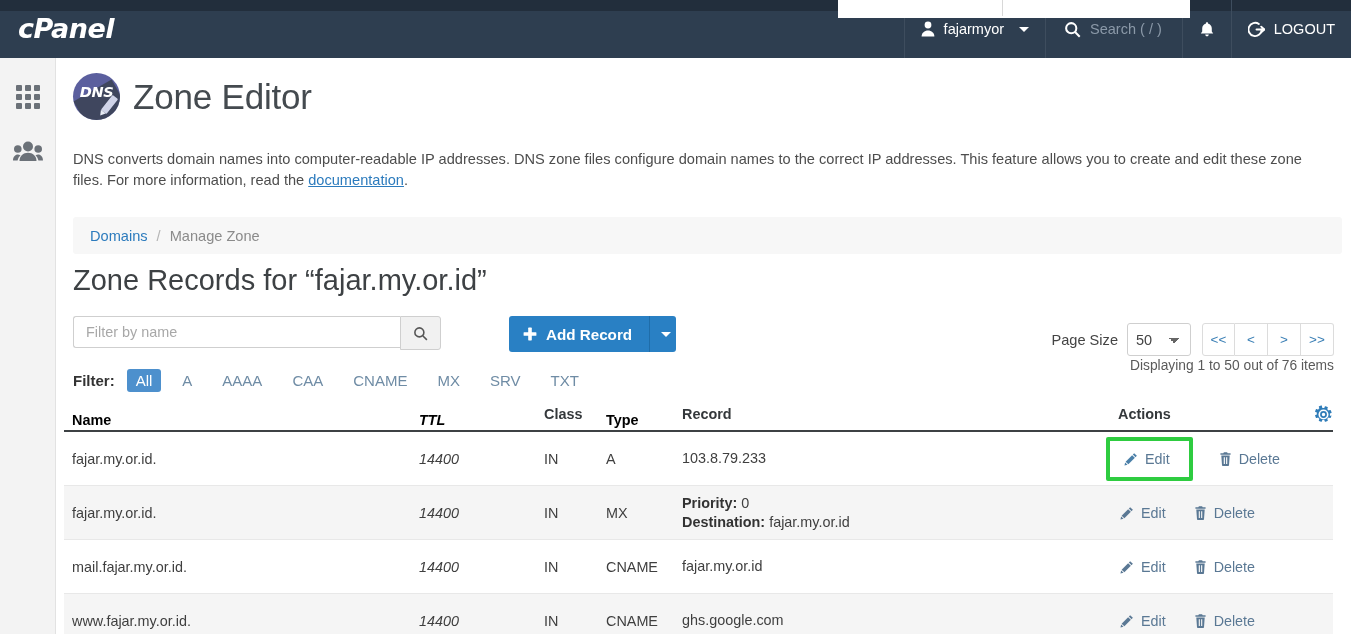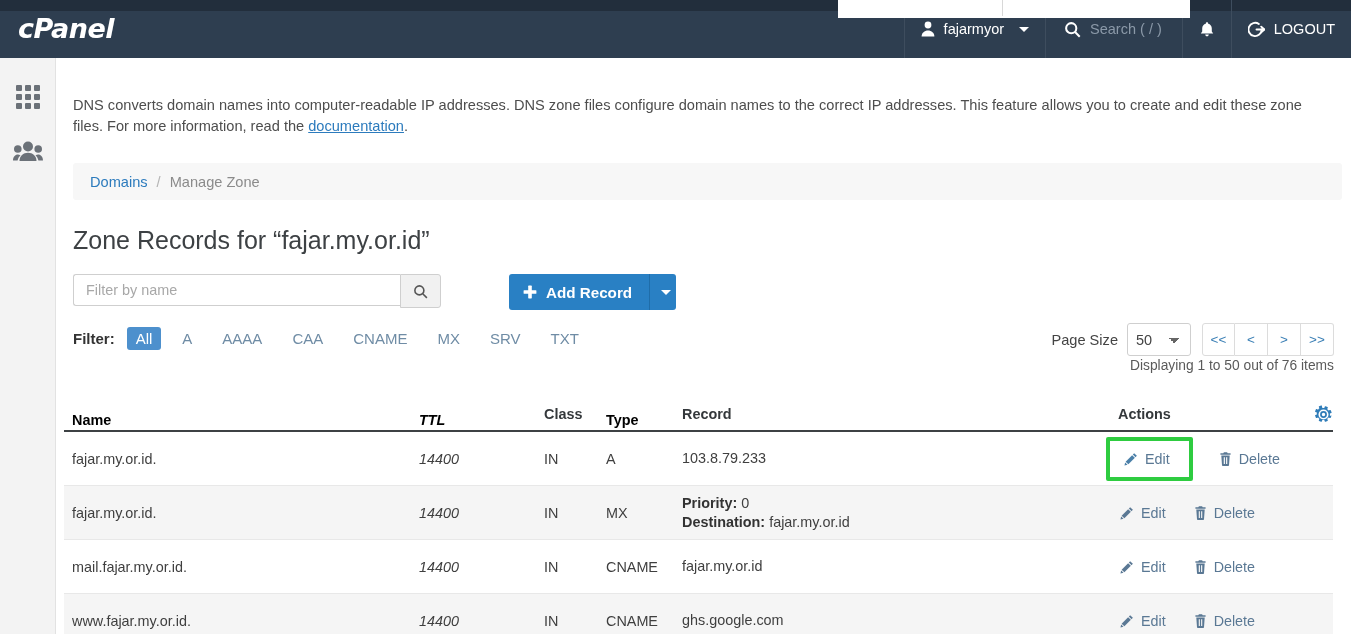--- a/index.html
+++ b/index.html
@@ -143,22 +143,22 @@
     height: 37px; width: 1269px;
     background: #f7f7f7; border-radius: 3px;
     display: flex; align-items: center;
     padding-left: 17px; font-size: 14.6px;
   }
   .breadcrumb a { color: #2c7bbd; text-decoration: none; }
   .breadcrumb .sep { color: #b4b4b4; margin: 0 9px; }
   .breadcrumb .cur { color: #8b8b8b; }
 
   h2.zone-heading {
-    margin: 26px 0 0 8px;
-    font-size: 25px; font-weight: 400; color: #3d4144;
+    margin: 10px 0 0 8px;
+    font-size: 29px; font-weight: 400; color: #3d4144;
   }
 
   
   .toolbar {
     margin: 19px 0 0 8px;
     position: relative; height: 36px;
   }
   .filter-group { display: flex; position: absolute; left: 0; top: 0; }
   .filter-input {
     width: 327px; height: 32px;
@@ -360,20 +360,28 @@
         <path d="M0 20.5c0-3.6 2.2-6 4.8-6 1 0 1.9.3 2.7.9-1.6 1.3-2.6 3.1-2.9 5.1z"></path>
         <circle cx="25.2" cy="9" r="3.8"></circle>
         <path d="M30 20.5c0-3.6-2.2-6-4.8-6-1 0-1.9.3-2.7.9 1.6 1.3 2.6 3.1 2.9 5.1z"></path>
       </svg>
     </span>
   </div>
 </div>
 
 <div class="main">
 
+  <div class="page-title">
+    <div class="dns-badge">
+      <div class="shade"></div>
+      <div class="txt">DNS</div>
+      <div class="pencil"></div>
+    </div>
+    <h1 class="title">Zone Editor</h1>
+  </div>
 
   <p class="desc">
     <span>DNS converts domain names into computer-readable IP addresses. DNS zone files configure domain names to the correct IP addresses. This feature allows you to create and edit these zone files. For more information, read the </span><a href="#">documentation</a><span>.</span>
   </p>
 
   <div class="breadcrumb">
     <a href="#">Domains</a>
     <span class="sep">/</span>
     <span class="cur">Manage Zone</span>
   </div>

